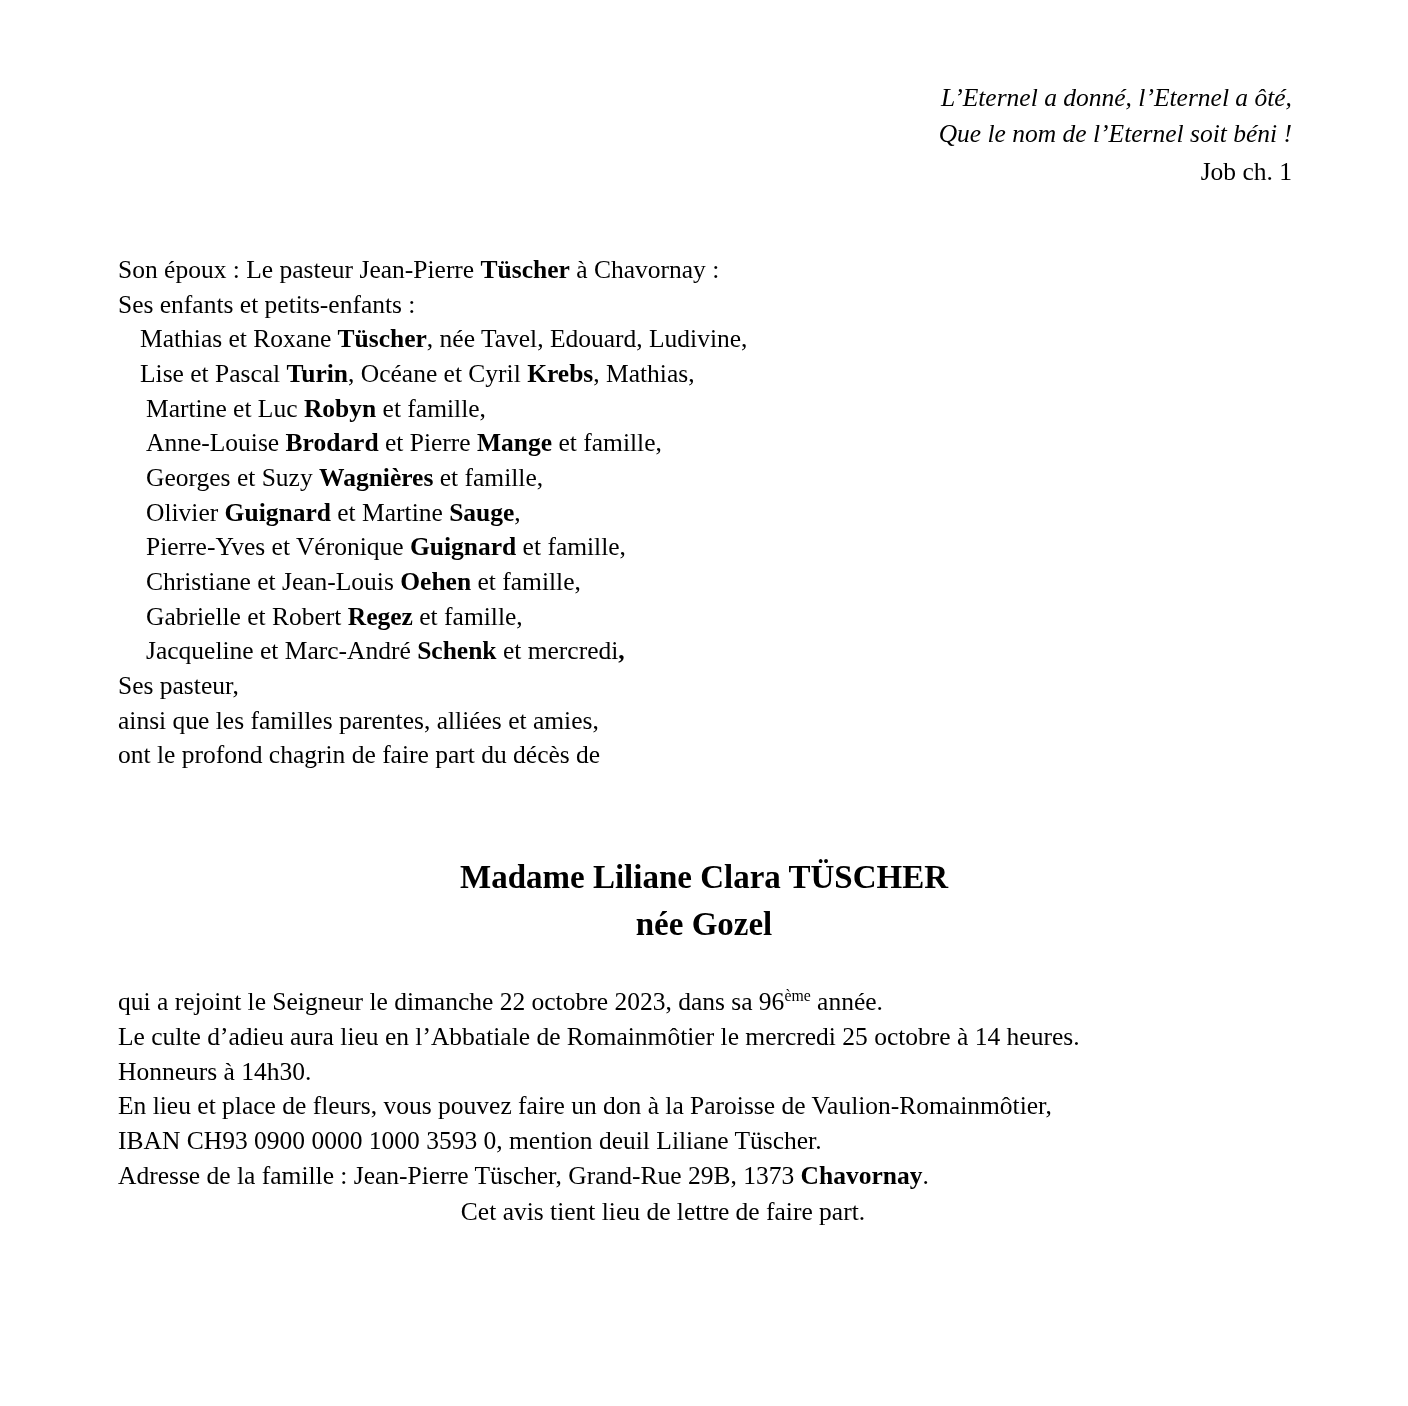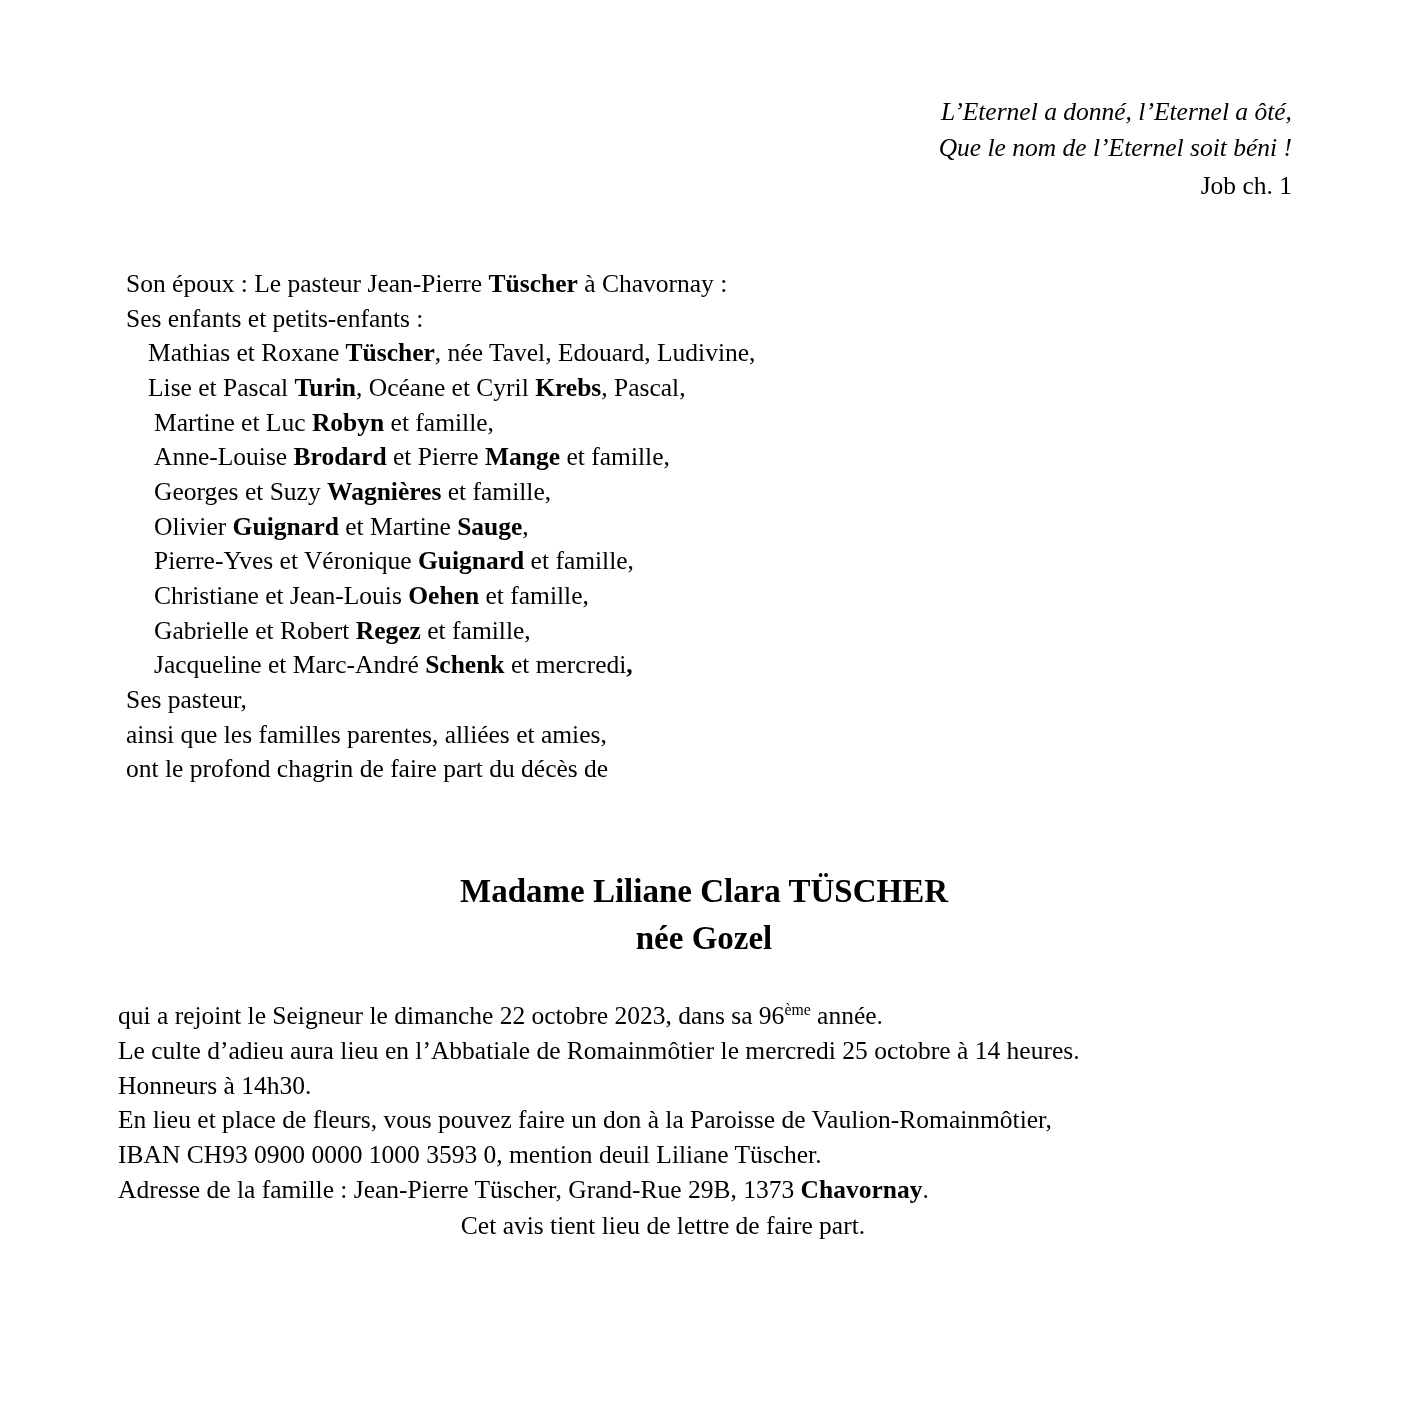--- a/index.html
+++ b/index.html
@@ -12,21 +12,20 @@
     height: 1406px;
     font-family: "Liberation Serif", serif;
     color: #000000;
     position: relative;
     overflow: hidden;
   }
   .page {
     position: relative;
     width: 1408px;
     height: 1026px;
-    margin-top: 14px;
   }
 
   
   .epigraph {
     position: absolute;
     top: 80px;
     right: 116px;
     text-align: right;
     font-style: italic;
     font-size: 25.5px;
@@ -35,21 +34,21 @@
   .epigraph .src {
     font-style: normal;
     display: block;
     margin-top: 2px;
   }
 
   
   .body-block {
     position: absolute;
     top: 253px;
-    left: 126px;
+    left: 118px;
     width: 1180px;
     font-size: 25.5px;
     line-height: 1.36;
   }
   .line {
     white-space: pre-wrap;
   }
   .line.ind1 { padding-left: 22px; }
   .line.ind2 { padding-left: 28px; }
   b { font-weight: bold; }
@@ -99,21 +98,21 @@
   </div>
 
   <div class="body-block">
 
     <div class="line"><span>Son époux : Le pasteur Jean-Pierre </span><b>Tüscher</b><span> à Chavornay :</span></div>
 
     <div class="line">Ses enfants et petits-enfants :</div>
 
     <div class="line ind1"><span>Mathias et Roxane </span><b>Tüscher</b><span>, née Tavel, Edouard, Ludivine,</span></div>
 
-    <div class="line ind1"><span>Lise et Pascal </span><b>Turin</b><span>, Océane et Cyril </span><b>Krebs</b><span>, Pascal,</span></div>
+    <div class="line ind1"><span>Lise et Pascal </span><b>Turin</b><span>, Océane et Cyril </span><b>Krebs</b><span>, Mathias,</span></div>
 
 
     <div class="line ind2"><span>Martine et Luc </span><b>Robyn</b><span> et famille,</span></div>
 
     <div class="line ind2"><span>Anne-Louise </span><b>Brodard</b><span> et Pierre </span><b>Mange</b><span> et famille,</span></div>
 
     <div class="line ind2"><span>Georges et Suzy </span><b>Wagnières</b><span> et famille,</span></div>
 
     <div class="line ind2"><span>Olivier </span><b>Guignard</b><span> et Martine </span><b>Sauge</b><span>,</span></div>
 

